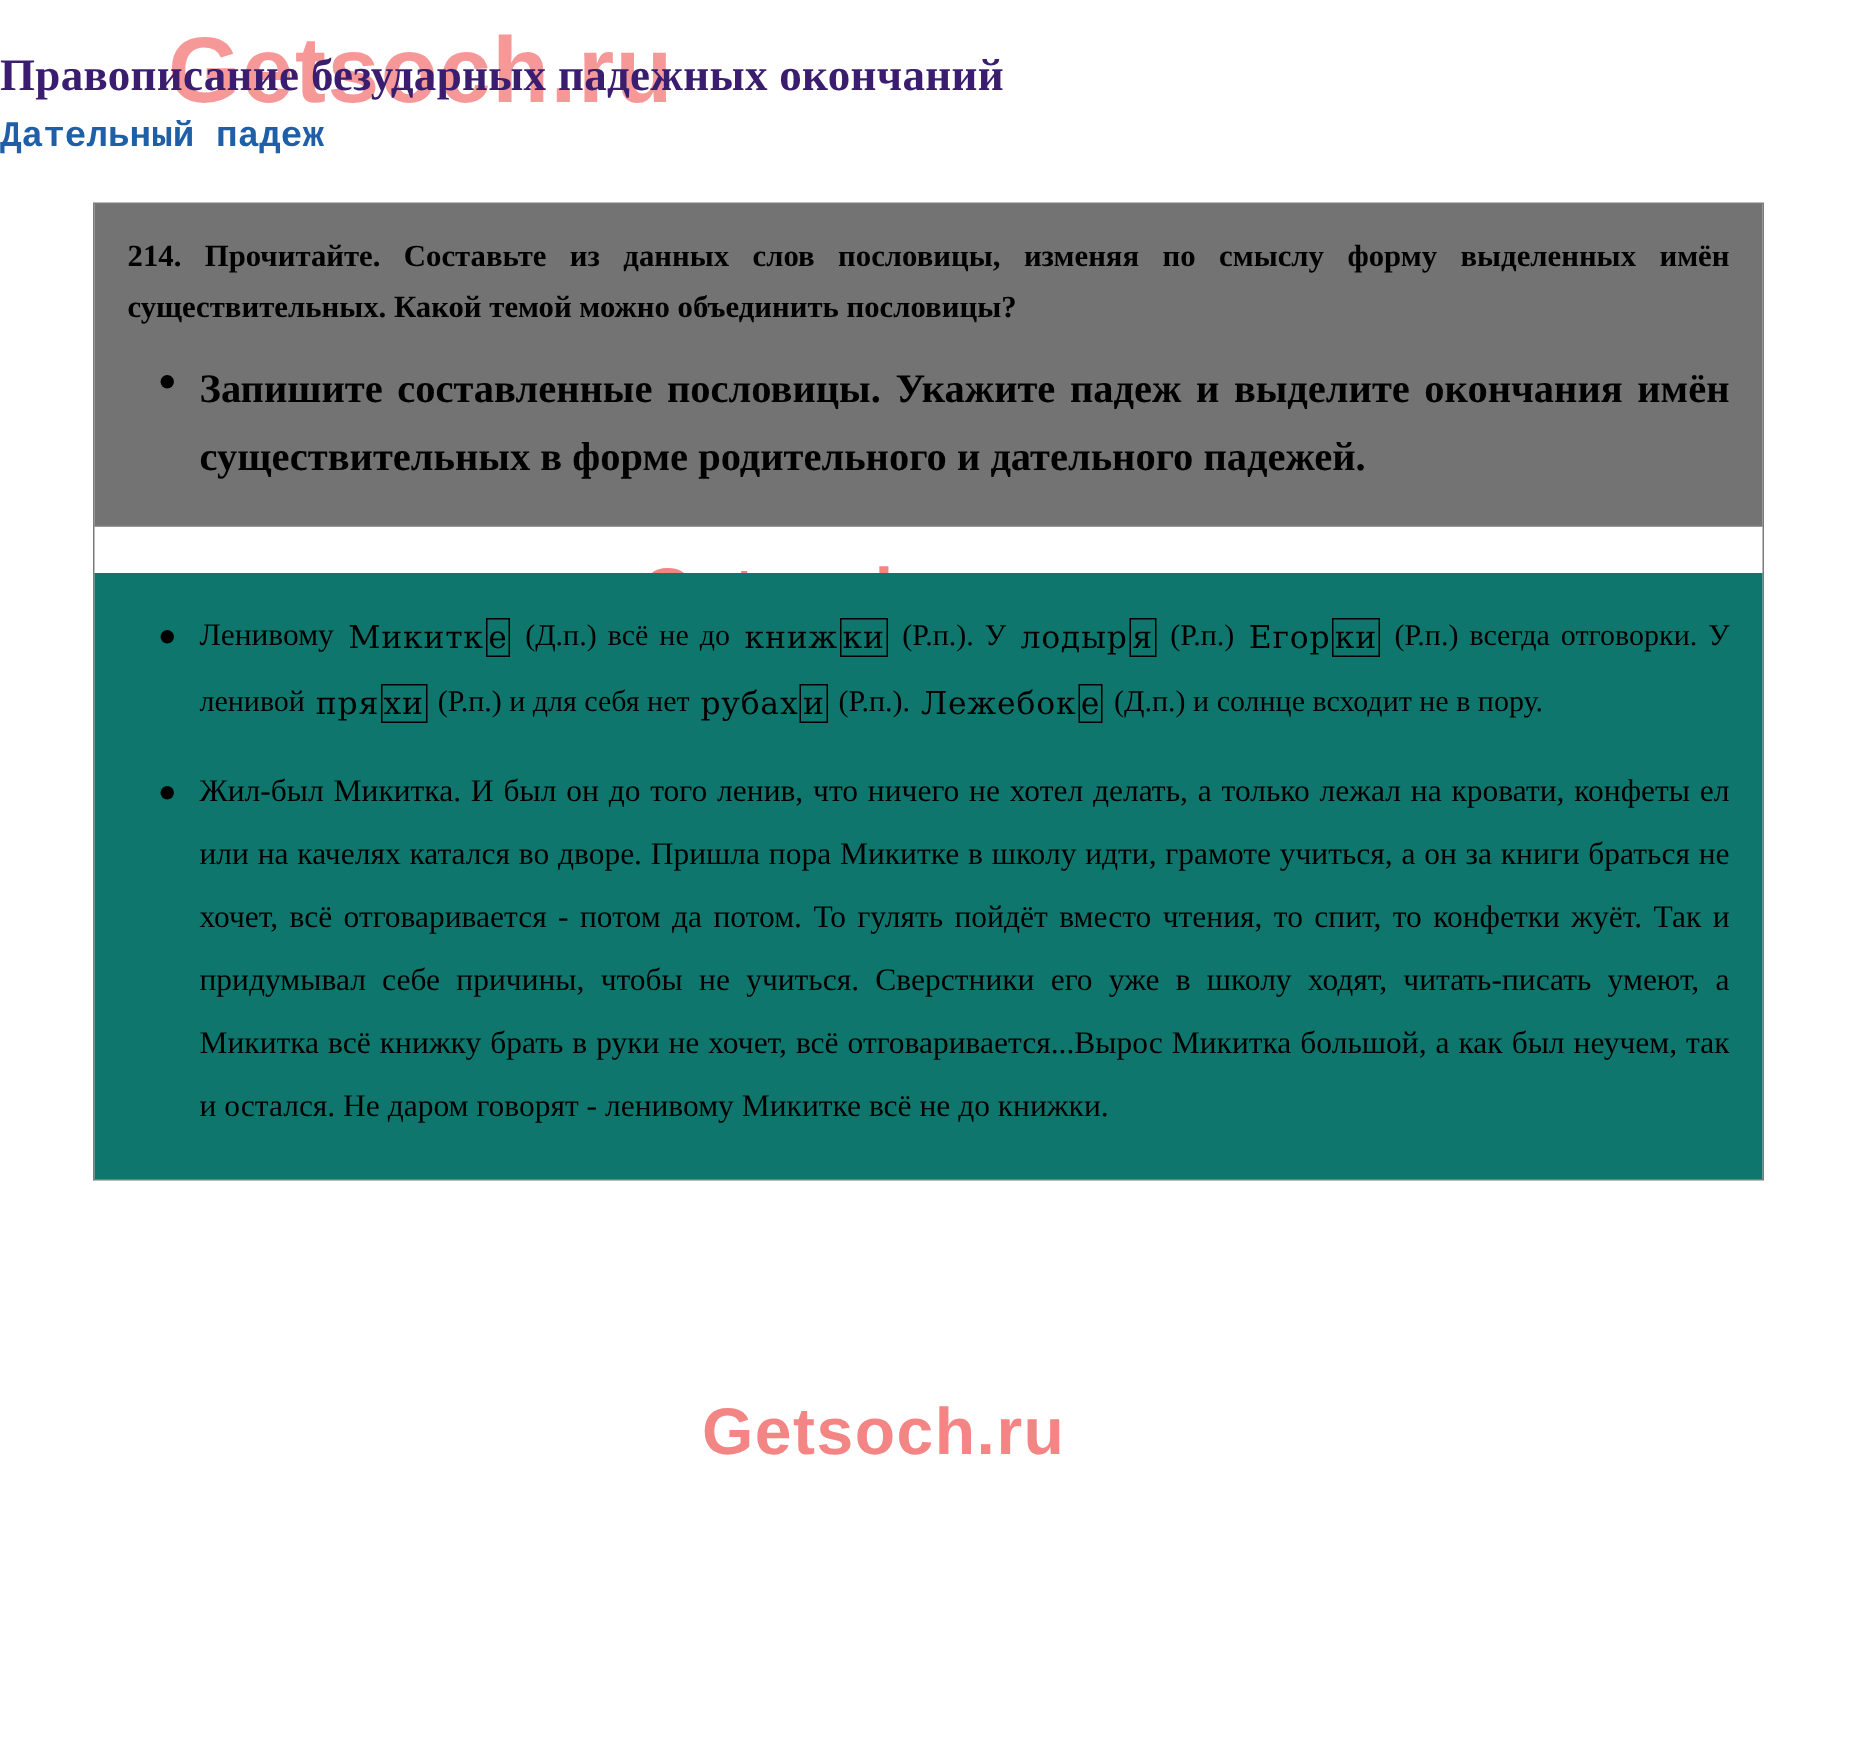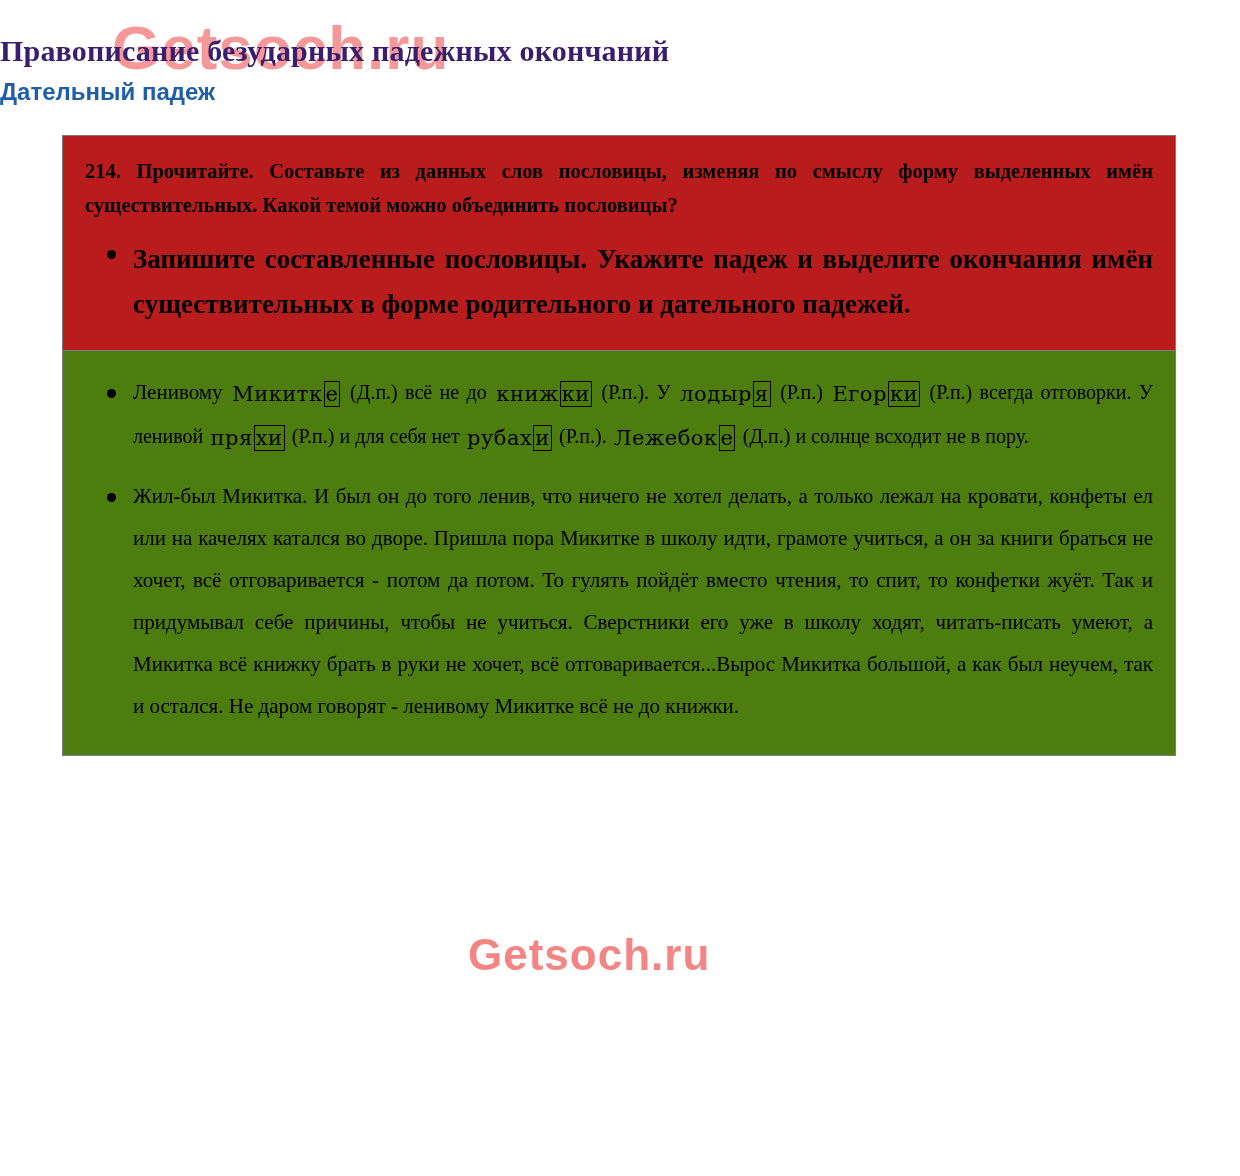--- a/index.html
+++ b/index.html
@@ -41,39 +41,39 @@
   }
   .title-main {
     font-family: "Liberation Serif", serif;
     font-weight: bold;
     font-size: 30px;
     color: #3a1d6e;
     letter-spacing: .2px;
   }
   .title-sub {
     margin-top: 10px;
-    font-family: Liberation Sans, sans-serif;
+    font-family: Liberation Mono, monospace;
     font-weight: bold;
     font-size: 24px;
     color: #1f5fa8;
   }
 
   
   .frame {
     position: absolute;
     left: 62px;
     top: 135px;
     width: 1114px;
     border: 1px solid #7b7b7b;
     box-sizing: border-box;
     z-index: 2;
     background: transparent;
   }
   .task-block {
-    background: #b91c1c;
+    background: #737373;
     padding: 18px 22px 22px 22px;
     border-bottom: 1px solid #7b7b7b;
   }
   .task-intro {
     font-weight: bold;
     font-size: 20.5px;
     line-height: 1.68;
     color: #000;
     text-align: justify;
   }
@@ -97,22 +97,23 @@
     left: 22px;
     top: 13px;
     width: 9px;
     height: 9px;
     background: #000;
     border-radius: 50%;
   }
 
   
   .answer-block {
-    background: #4d7c0f;
+    background: #0f766e;
     padding: 20px 22px 28px 22px;
+    margin-top: 31px;
   }
   ul.ans {
     list-style: none;
     margin: 0;
     padding: 0;
   }
   ul.ans > li {
     position: relative;
     padding-left: 48px;
     font-size: 21px;

